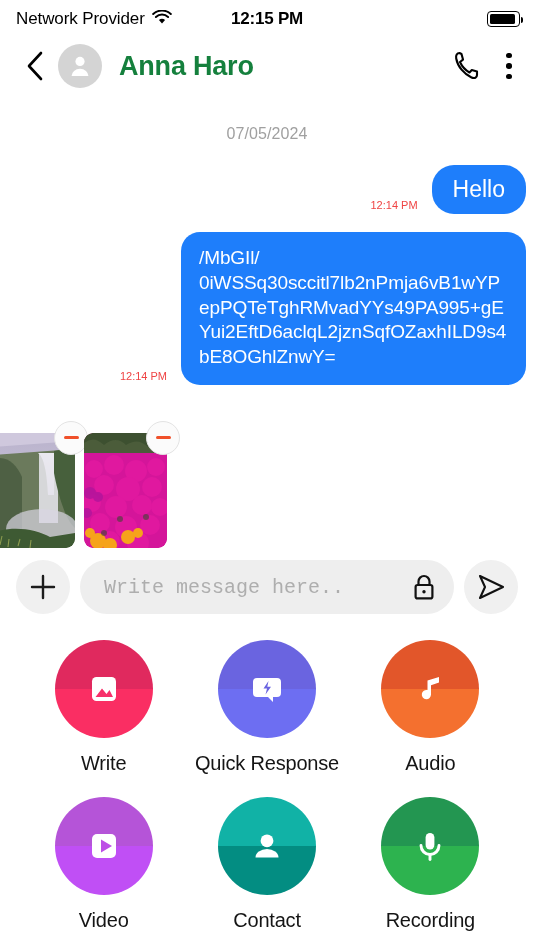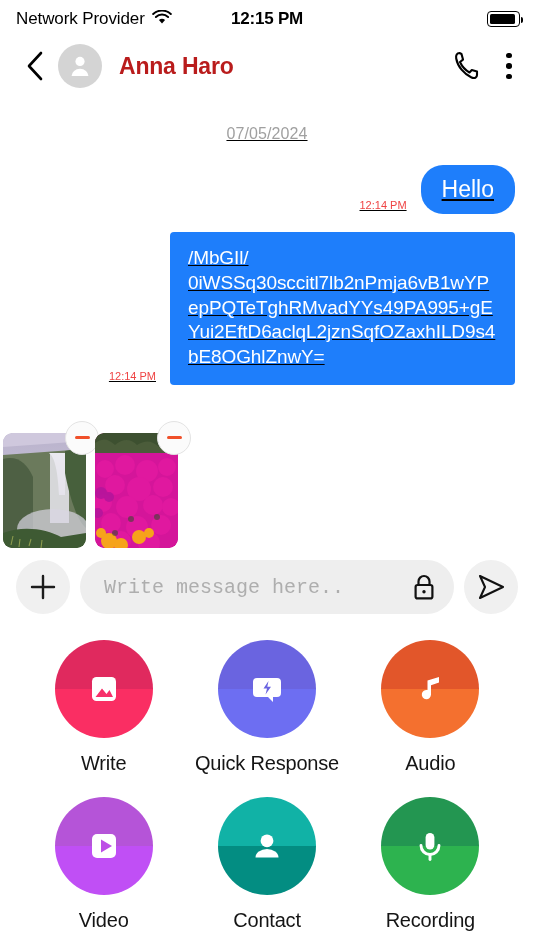--- a/index.html
+++ b/index.html
@@ -93,43 +93,42 @@
     width: 44px; height: 44px;
     border-radius: 50%;
     background: #d4d4d4;
     margin-left: 6px;
     display: flex;
     align-items: center;
     justify-content: center;
     flex: 0 0 auto;
   }
   .contact-name {
-    font-size: 23px;
+    font-size: 27px;
     font-weight: bold;
-    color: #b91c1c;
+    color: #15803d;
     margin-left: 17px;
     letter-spacing: -0.2px;
   }
   .header-actions {
     margin-left: auto;
     display: flex;
     align-items: center;
     gap: 26px;
   }
   .hdr-icon { cursor: pointer; display: flex; align-items: center; justify-content: center; }
   .kebab { width: 6px; display: flex; flex-direction: column; gap: 5px; align-items: center; cursor: pointer; }
   .kebab i { width: 5.5px; height: 5.5px; border-radius: 50%; background: #000; display: block; }
 
   
   .messages {
     flex: 1 1 auto;
-    padding: 0 19px;
+    padding: 0 8px;
     position: relative;
     overflow: hidden;
-    text-decoration: underline;
   }
   .date-sep {
     text-align: center;
     font-size: 16px;
     color: #a0a0a0;
     margin-top: 27px;
     letter-spacing: 0.1px;
   }
   .msg-row {
     display: flex;
@@ -147,21 +146,21 @@
   .bubble-out {
     background: #1e7efb;
     color: #fff;
     border-radius: 22px;
     padding: 11px 21px;
     font-size: 23px;
     line-height: 1.18;
     max-width: 345px;
   }
   .bubble-long {
-    border-radius: 4px;
+    border-radius: 19px;
     padding: 14px 18px 15px 18px;
     font-size: 19px;
     line-height: 1.30;
     letter-spacing: -0.1px;
     white-space: pre-wrap;
     word-break: break-all;
     max-width: 345px;
   }
   .msg-row.long { margin-top: 18px; align-items: flex-end; }
 

